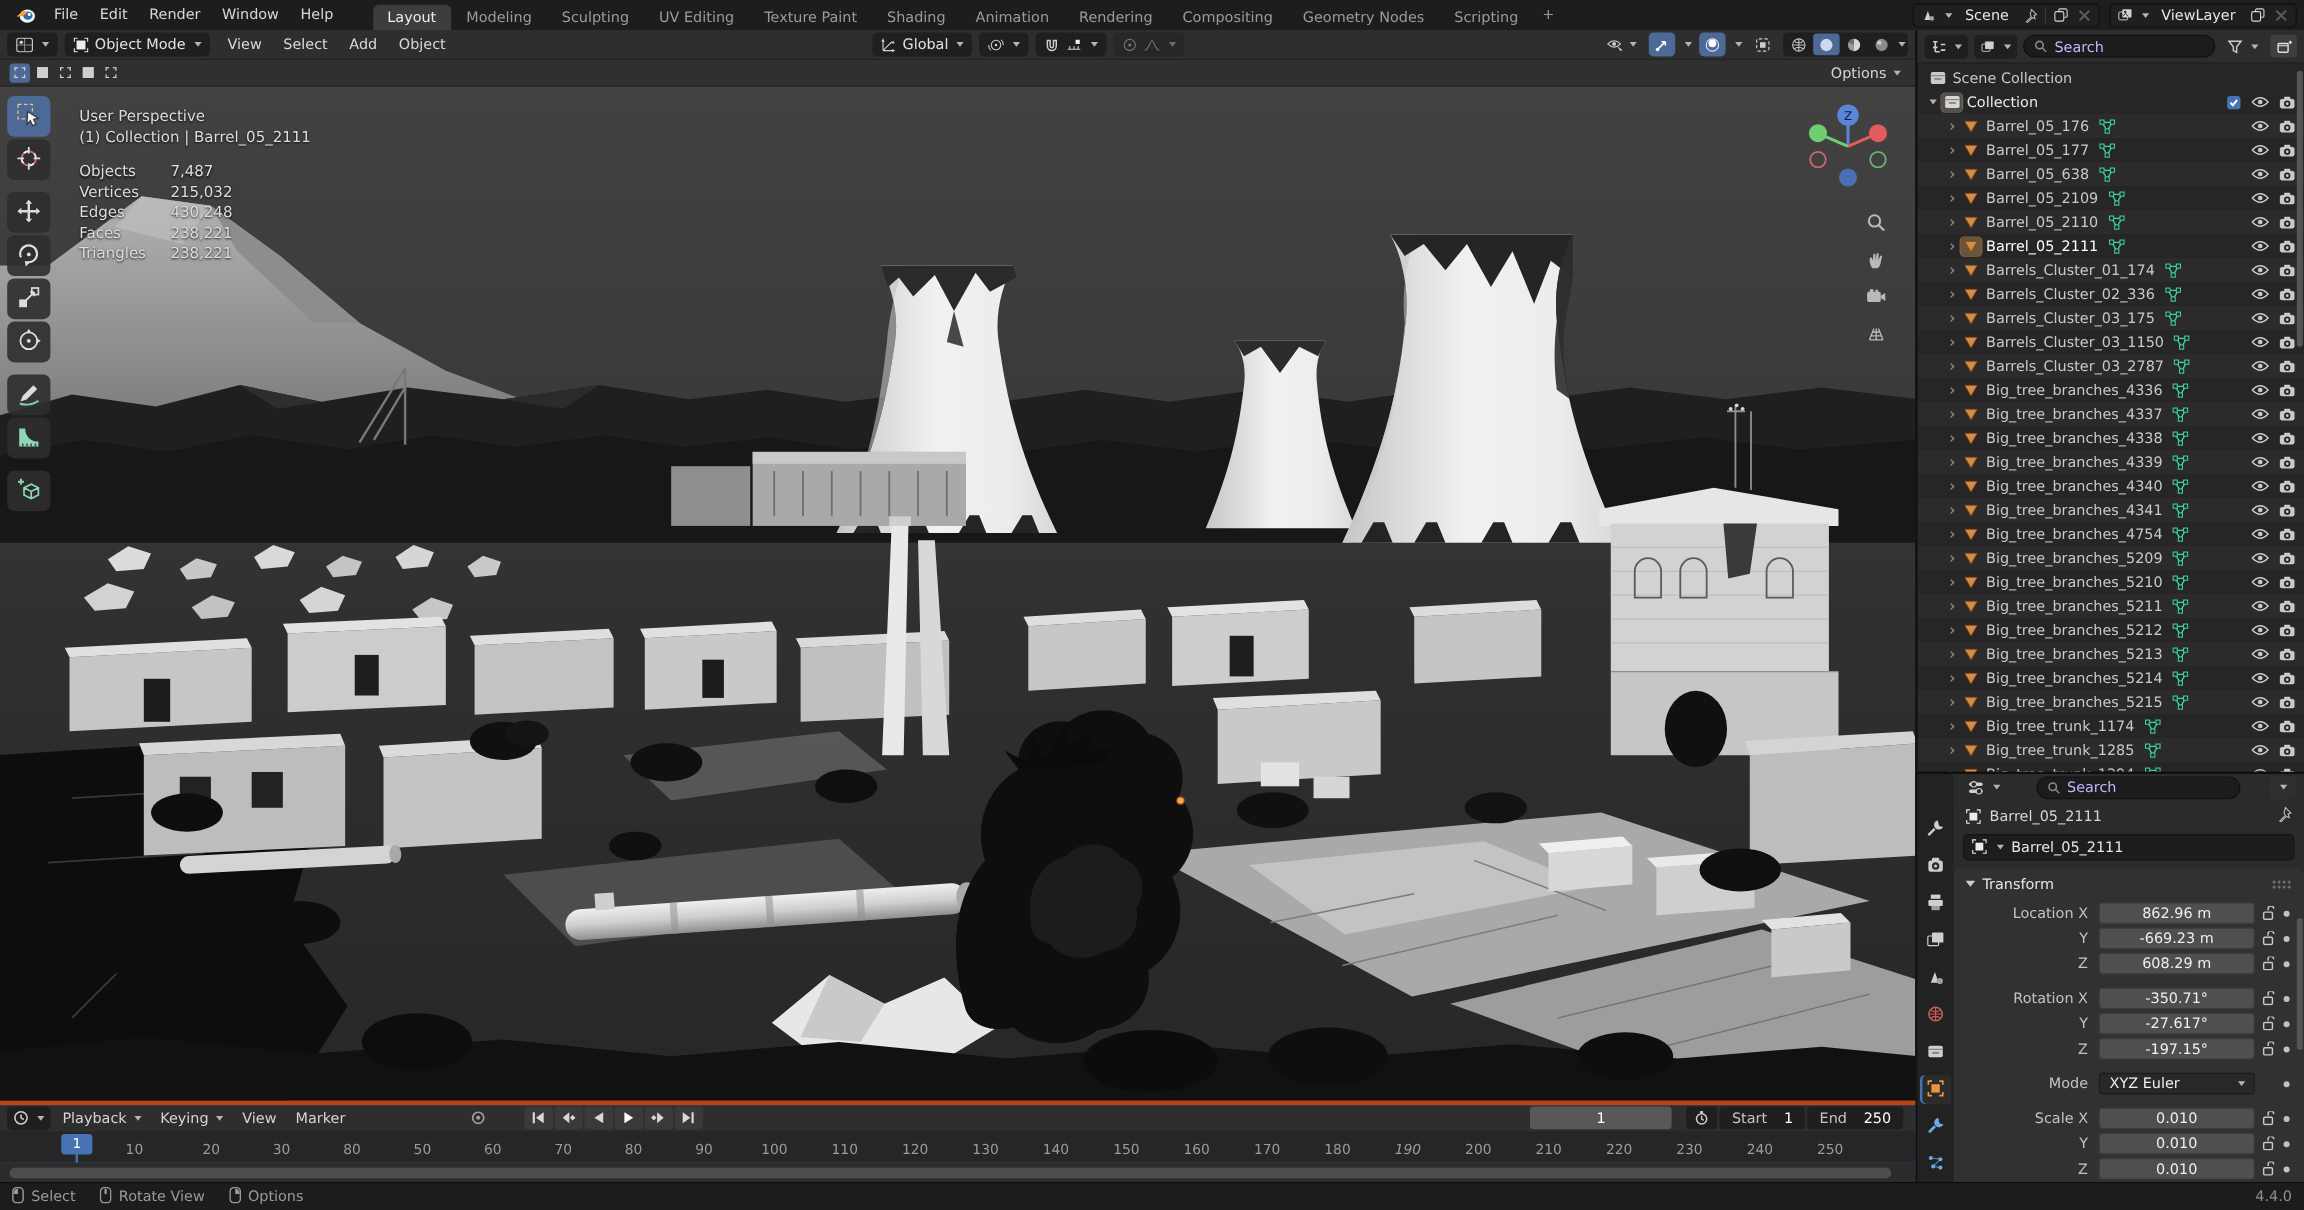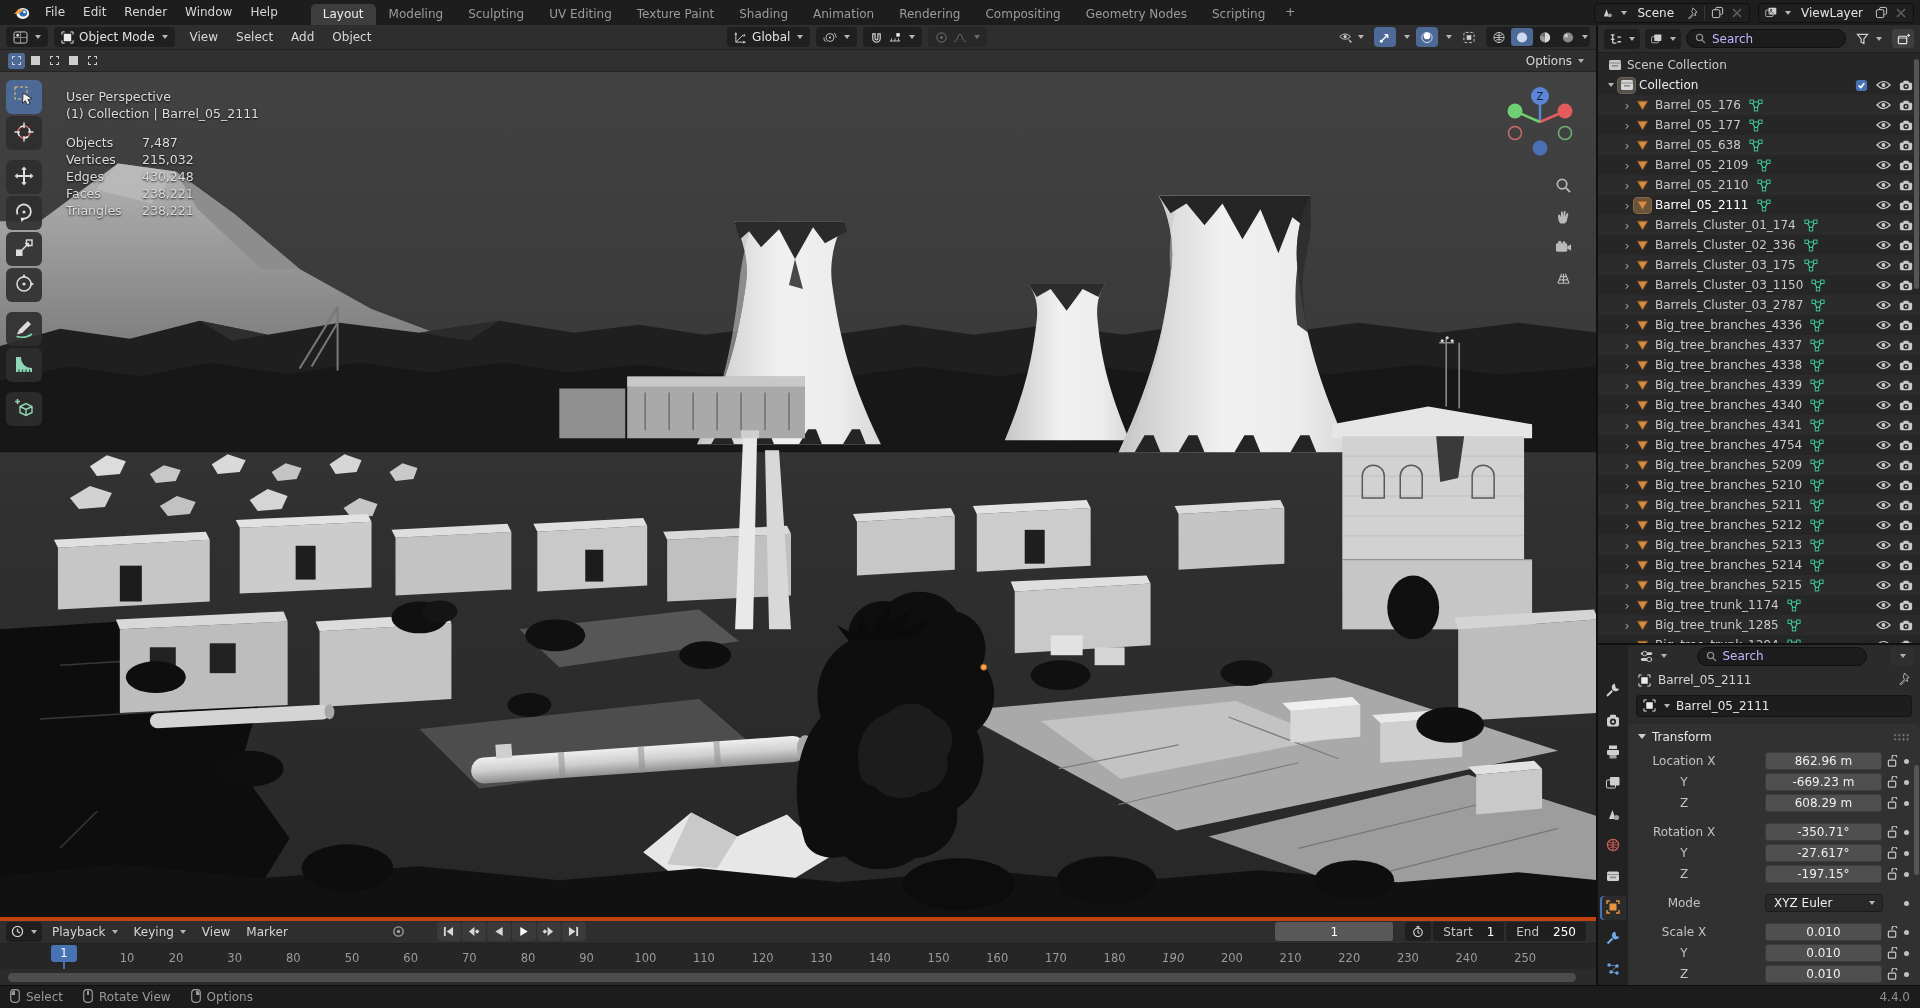--- a/index.html
+++ b/index.html
@@ -118,21 +118,21 @@
   .breadcrumb{height:28px;display:flex;align-items:center;gap:7px;padding:0 10px;color:#d6d6d6}
   .name-row{height:30px;display:flex;align-items:center;padding:0 8px}
   .name-pill{flex:1;height:22px;background:#1d1d1d;border:1px solid #141414;border-radius:4px;display:flex;align-items:center;gap:6px;padding:0 6px;color:#e6e6e6}
   .tr-panel{margin-top:5px;background:#313131;border-radius:6px 6px 0 0;flex:1}
   .tr-head{height:25px;display:flex;align-items:center;gap:6px;padding:0 10px;color:#e8e8e8}
   .tr-head .grip{margin-left:auto;width:17px;height:8px;background-image:radial-gradient(#808080 1px,transparent 1.2px);background-size:4.2px 4.2px;opacity:.9}
   .caret-down{width:0;height:0;border-left:4px solid transparent;border-right:4px solid transparent;border-top:5px solid #cfcfcf}
   .tr-rows{padding:2px 8px 0 0}
   .prop-row{height:20px;display:flex;align-items:center;margin-bottom:1px}
   .prop-row.gap-after{margin-bottom:9px}
-  .prop-label{width:112px;text-align:center;color:#c3c3c3;margin-right:25px;flex:0 0 auto}
+  .prop-label{width:112px;text-align:right;color:#c3c3c3;margin-right:9px;flex:0 0 auto}
   .prop-field{width:146px;height:18px;background:#4f4f4f;border-radius:3px;display:flex;align-items:center;
     justify-content:center;color:#efefef;cursor:pointer;position:relative;border:1px solid #3c3c3c}
   .prop-row.dropdown .prop-field{background:#282828;justify-content:flex-start;padding:0 8px;border-color:#1c1c1c}
   .prop-row.dropdown .prop-field .caret{position:absolute;right:7px}
   .prop-row .prop-field .caret{display:none}
   .prop-row.dropdown .prop-field .caret{display:inline-block}
   .lock-icon{width:20px;display:flex;justify-content:center;cursor:pointer;margin-left:3px}
   .prop-row.dropdown .lock-icon{visibility:hidden}
   .anim-dot{width:14px;display:flex;justify-content:center;cursor:pointer}
   .anim-dot i{width:5px;height:5px;border-radius:50%;background:#c2c2c2;display:block}
@@ -808,21 +808,21 @@
             <div class="range-field">
               <span class="rl">End</span>
               <span class="rv">250</span>
             </div>
           </div>
         </div>
         <div class="tl-ruler">
 
           <div class="playhead-line" style="left:64px"></div>
           <div class="playhead" style="left:64px">1</div>
-        <span class="tick" style="left: 127px;">10</span>
+        <span class="tick" style="left: 112px;">10</span>
             <span class="tick" style="left: 176.02px;">20</span>
             <span class="tick" style="left: 234.68px;">30</span>
             <span class="tick" style="left: 293.34px;">80</span>
             <span class="tick" style="left: 352px;">50</span>
             <span class="tick" style="left: 410.66px;">60</span>
             <span class="tick" style="left: 469.32px;">70</span>
             <span class="tick" style="left: 527.98px;">80</span>
             <span class="tick" style="left: 586.64px;">90</span>
             <span class="tick" style="left: 645.3px;">100</span>
             <span class="tick" style="left: 703.96px;">110</span>

